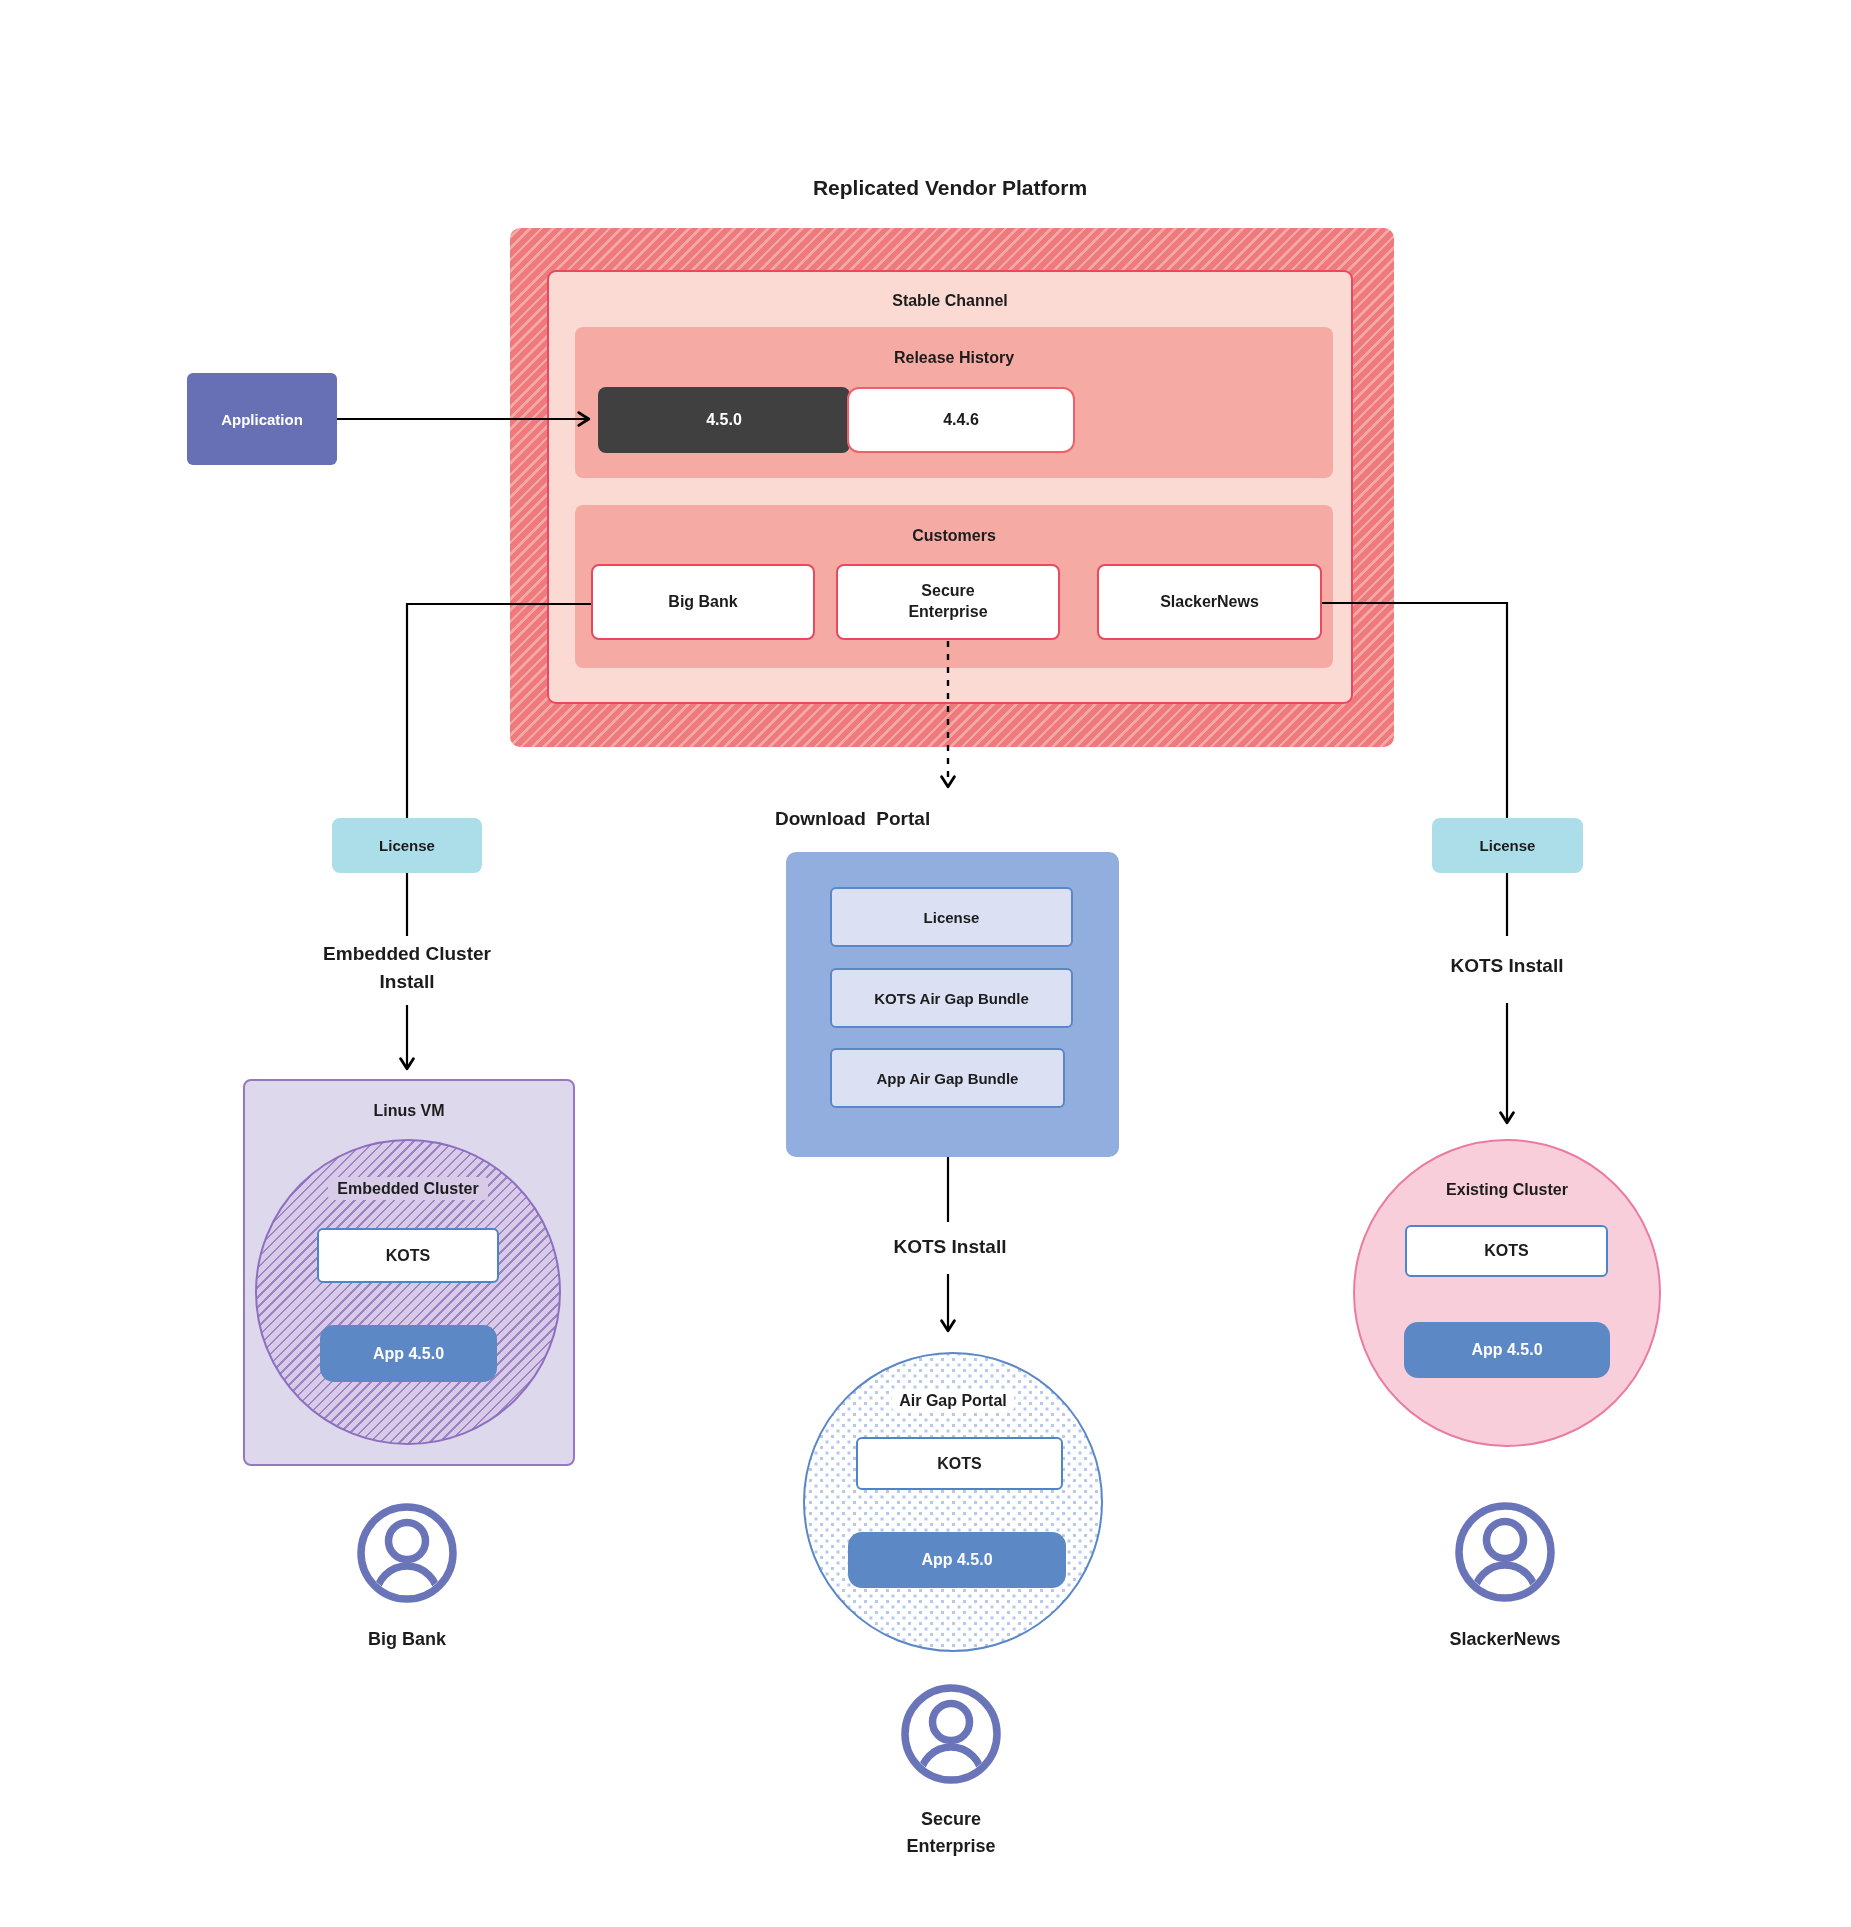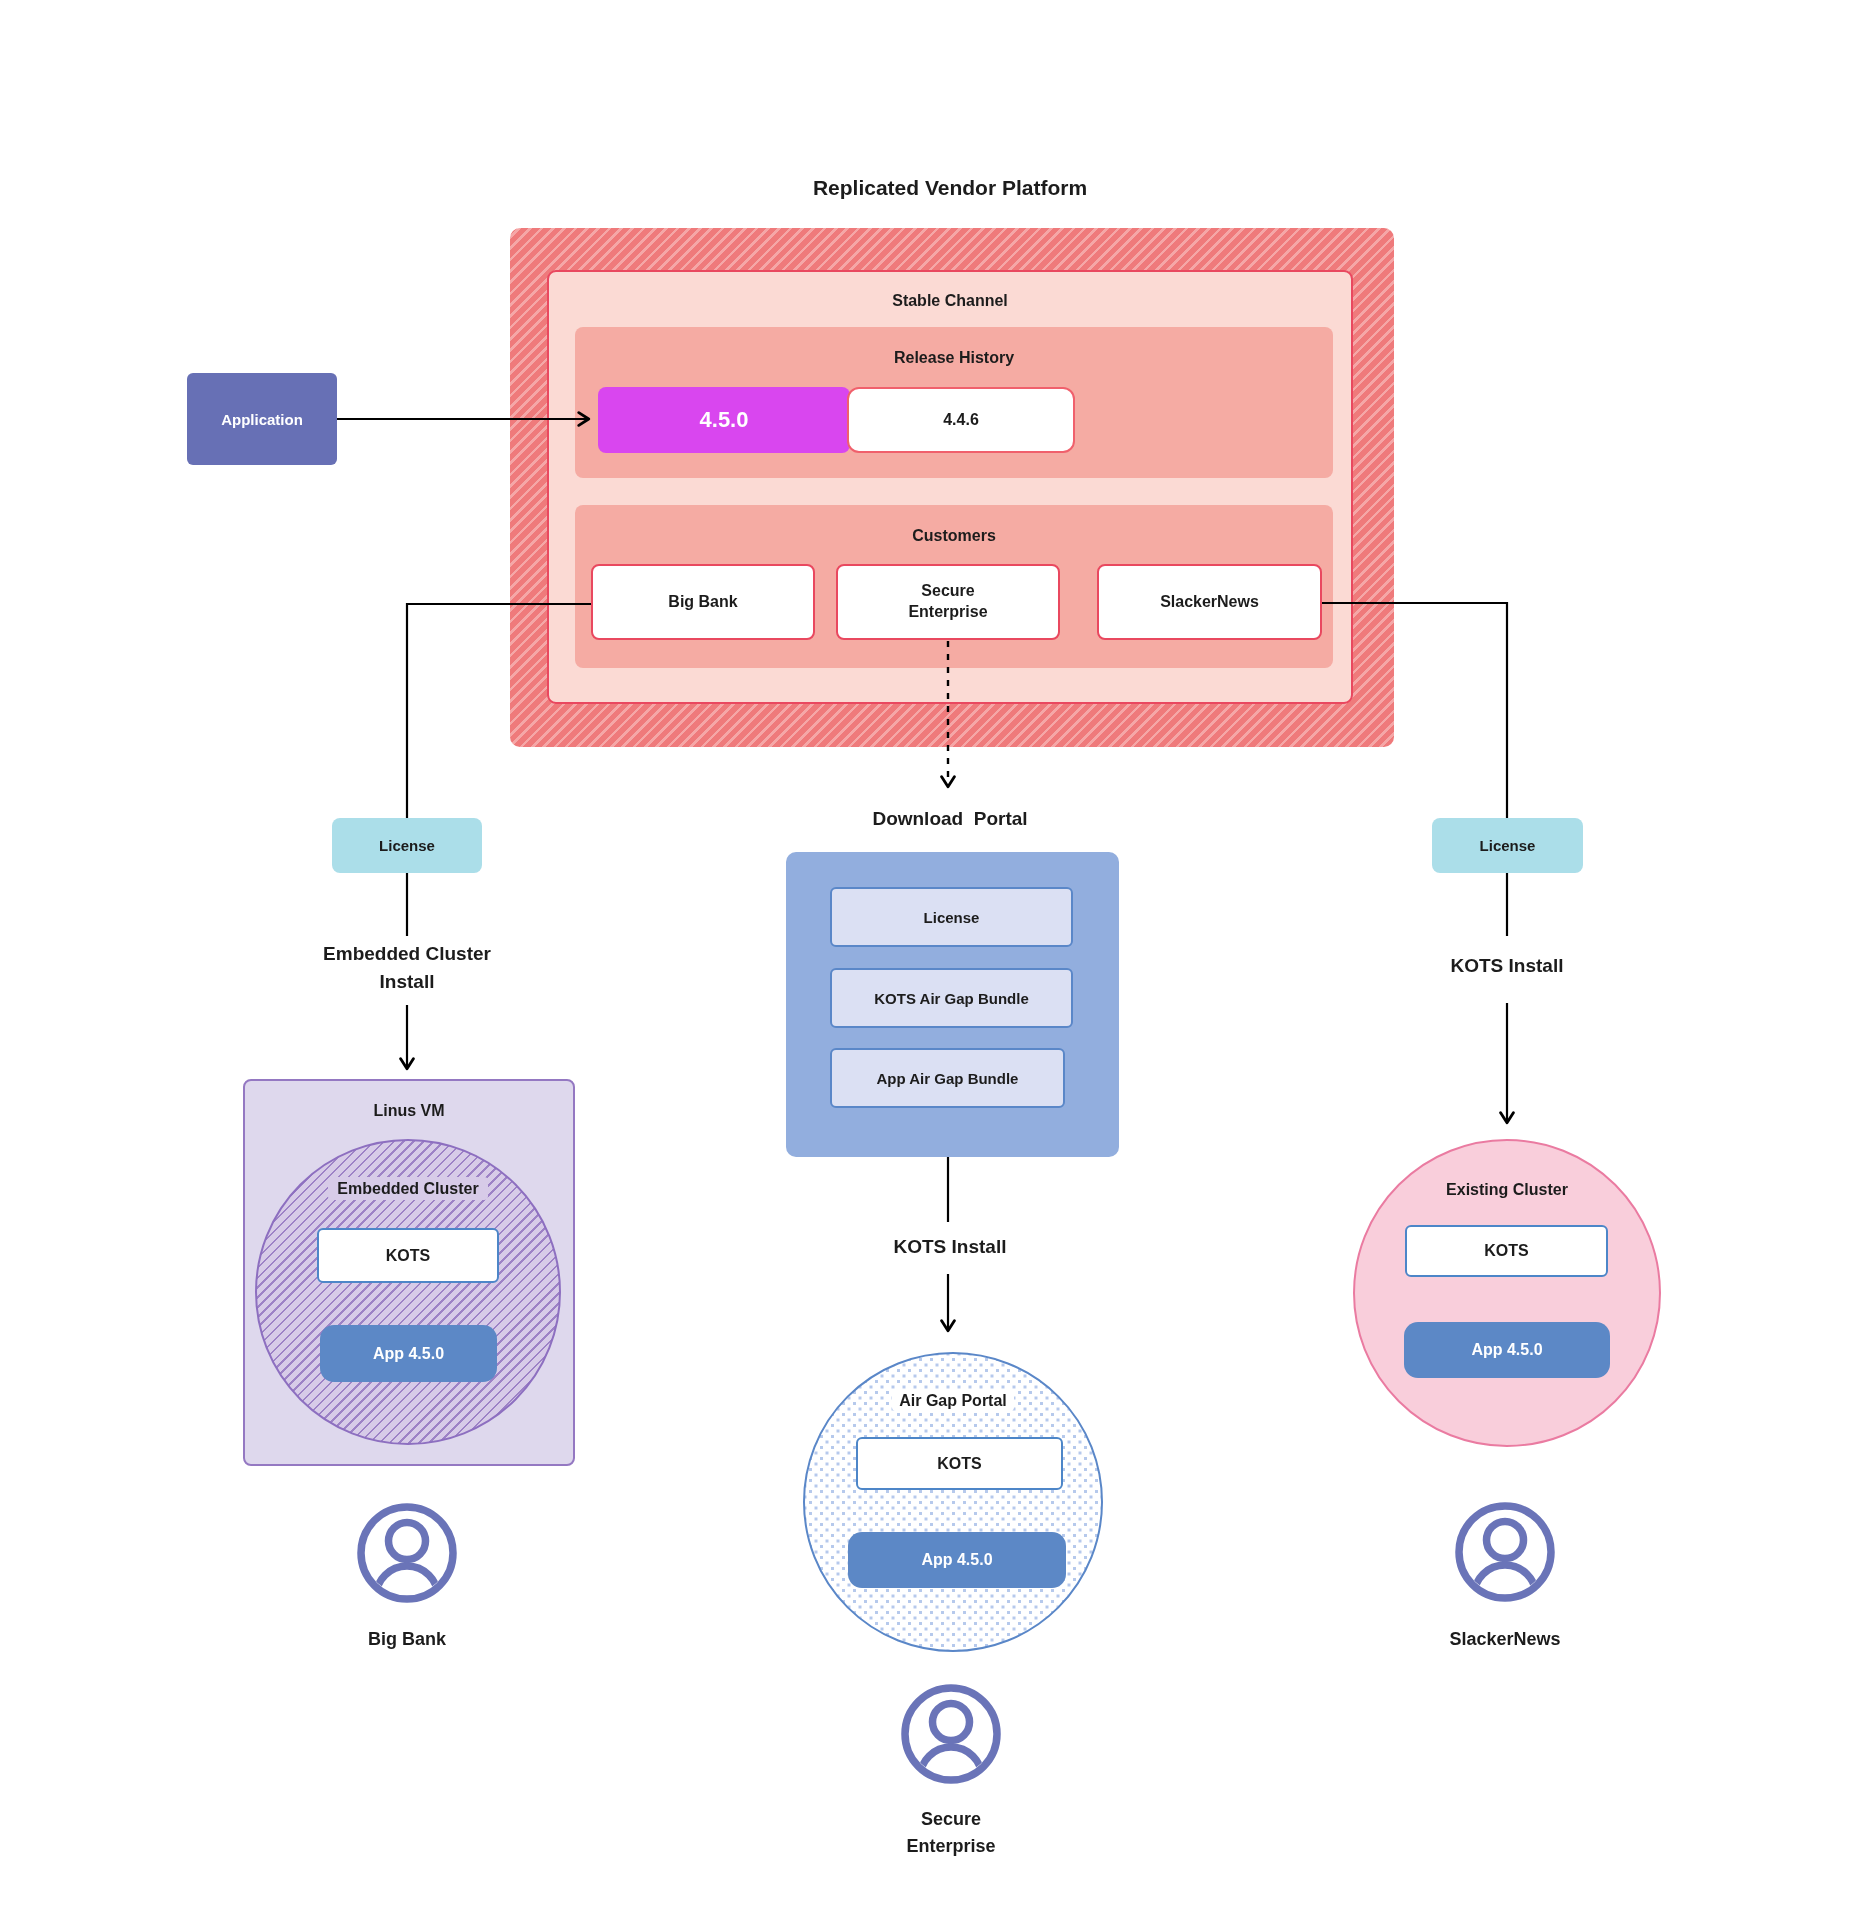--- a/index.html
+++ b/index.html
@@ -21,21 +21,21 @@
     background:repeating-linear-gradient(135deg,#ef7a7b 0 5.4px,#f5a7a7 5.4px 8px);
     z-index:1;
   }
   .stable{
     left:547px;top:270px;width:806px;height:434px;border-radius:9px;
     background:#fbdad4;border:2.5px solid #e9485f;box-sizing:border-box;z-index:1;
   }
   .stable-label{left:547px;top:292px;width:806px;font-size:16px;text-align:center;z-index:2;}
   .release-box{left:575px;top:327px;width:758px;height:151px;border-radius:8px;background:#f5aba3;z-index:2;}
   .release-label{left:575px;top:349px;width:758px;font-size:16px;text-align:center;z-index:3;}
-  .rel-450{left:598px;top:387px;width:252px;height:66px;border-radius:8px;background:#d946ef;color:#ffffff;font-size:22px;z-index:3;}
+  .rel-450{left:598px;top:387px;width:252px;height:66px;border-radius:8px;background:#404040;color:#ffffff;font-size:16px;z-index:3;}
   .rel-446{left:847px;top:387px;width:228px;height:66px;border-radius:12px;background:#ffffff;border:2.5px solid #f0606c;box-sizing:border-box;font-size:16px;z-index:3;}
   .customers-box{left:575px;top:505px;width:758px;height:163px;border-radius:8px;background:#f5aba3;z-index:2;}
   .customers-label{left:575px;top:527px;width:758px;font-size:16px;text-align:center;z-index:3;}
   .cust{background:#ffffff;border:2.5px solid #e9485f;box-sizing:border-box;border-radius:8px;font-size:16px;line-height:1.3;z-index:3;}
   .cust-bigbank{left:591px;top:564px;width:224px;height:76px;}
   .cust-secure{left:836px;top:564px;width:224px;height:76px;padding:0 52px;box-sizing:border-box;}
   .cust-slacker{left:1097px;top:564px;width:225px;height:76px;}
 
   
   .application{left:187px;top:373px;width:150px;height:92px;border-radius:6px;background:#6770b5;color:#ffffff;font-size:15px;z-index:3;}
@@ -45,21 +45,21 @@
   .license-left{left:332px;top:818px;width:150px;height:55px;}
   .license-right{left:1432px;top:818px;width:151px;height:55px;}
 
   
   .install-lbl{font-size:19px;font-weight:600;text-align:center;line-height:28px;z-index:3;}
   .install-left{left:232px;top:940px;width:350px;}
   .install-mid{left:800px;top:1233px;width:300px;}
   .install-right{left:1357px;top:952px;width:300px;}
 
   
-  .dp-title{left:775px;top:808px;width:350px;font-size:19px;font-weight:600;text-align:center;white-space:pre;z-index:3;}
+  .dp-title{left:775px;top:808px;width:350px;font-size:19px;font-weight:600;text-align:left;white-space:pre;z-index:3;}
   .portal{left:786px;top:852px;width:333px;height:305px;border-radius:10px;background:#92aede;z-index:3;}
   .portal-item{background:#dbe0f3;border:2px solid #5a87c8;box-sizing:border-box;border-radius:6px;font-size:15px;font-weight:600;z-index:4;}
   .pi-1{left:830px;top:887px;width:243px;height:60px;}
   .pi-2{left:830px;top:968px;width:243px;height:60px;}
   .pi-3{left:830px;top:1048px;width:235px;height:60px;}
 
   
   .vm{left:243px;top:1079px;width:332px;height:387px;border-radius:8px;background:#ded8ed;border:2px solid #9478c2;box-sizing:border-box;z-index:3;}
   .vm-label{left:243px;top:1102px;width:332px;font-size:16px;text-align:center;z-index:4;}
   .embedded-circle{

